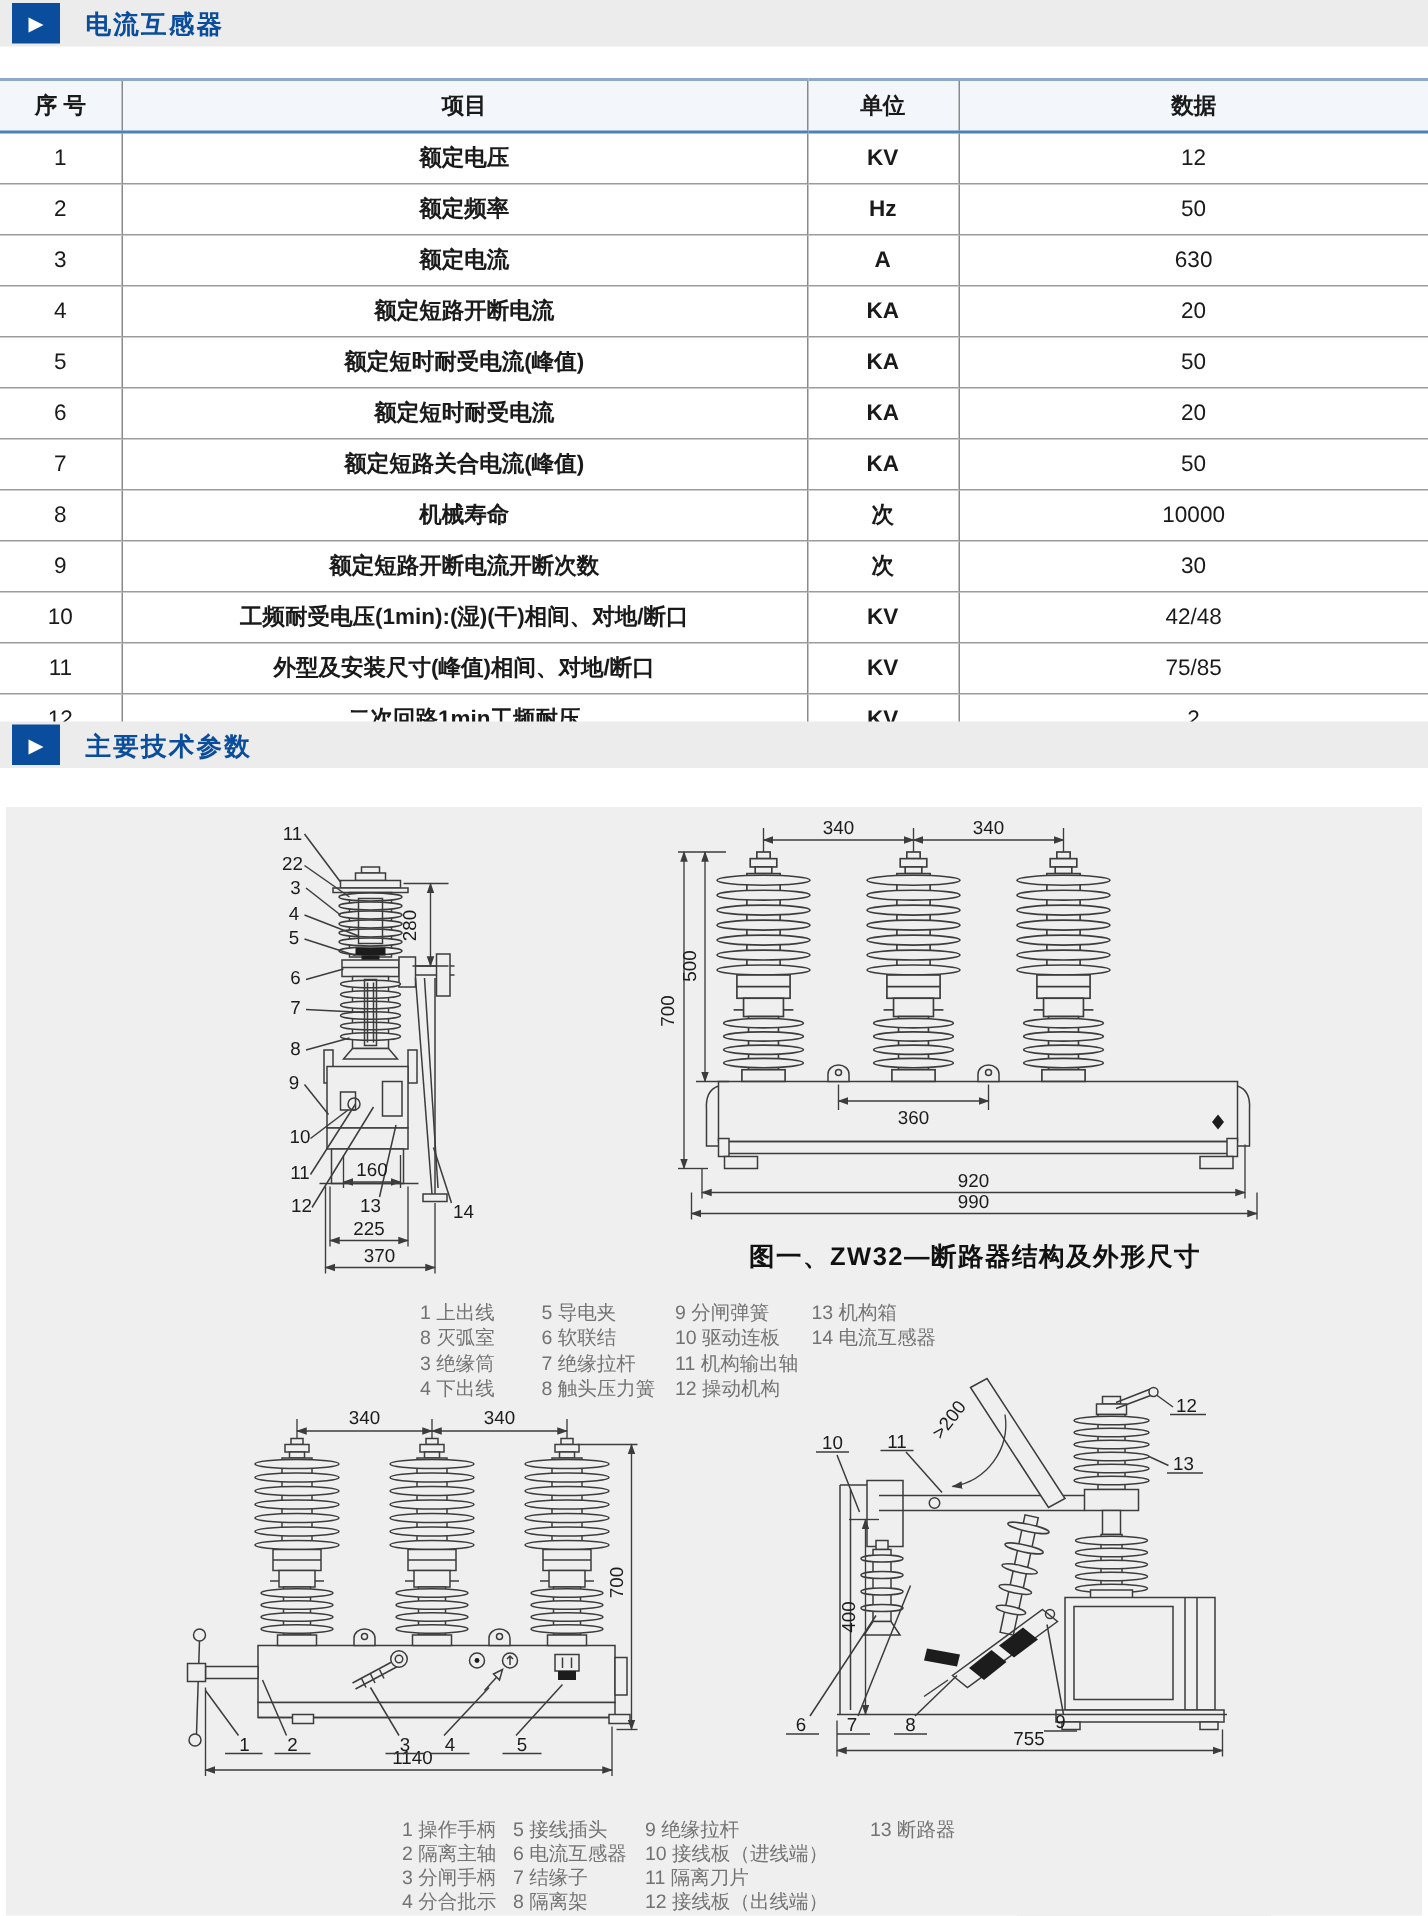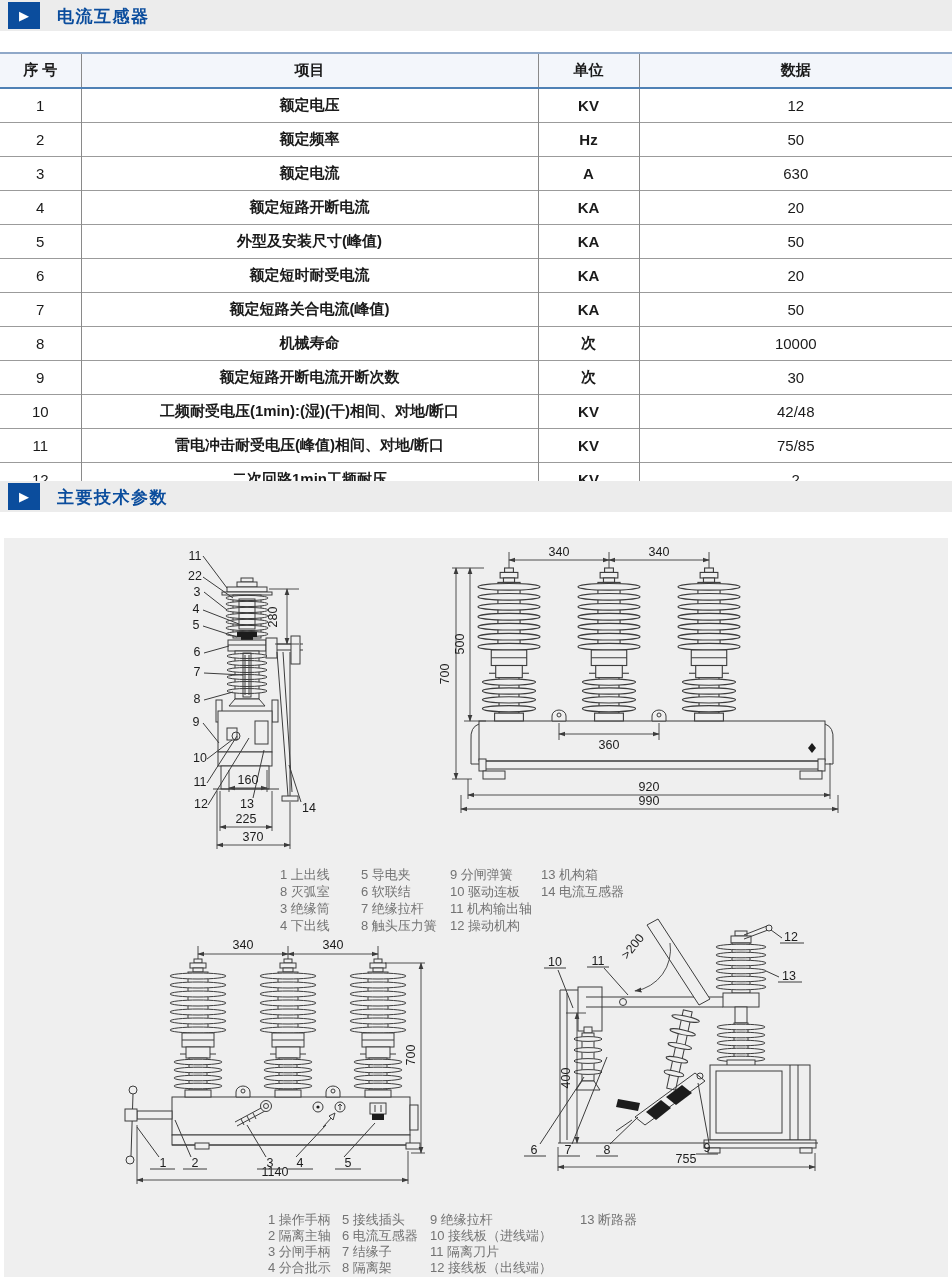--- a/index.html
+++ b/index.html
@@ -84,21 +84,21 @@
           <td class="vline">630</td>
         </tr>
     <tr>
           <td class="c-no">4</td>
           <td class="vline c-item">额定短路开断电流</td>
           <td class="vline c-unit">KA</td>
           <td class="vline">20</td>
         </tr>
     <tr>
           <td class="c-no">5</td>
-          <td class="vline c-item">外型及安装尺寸(峰值)</td>
+          <td class="vline c-item">额定短时耐受电流(峰值)</td>
           <td class="vline c-unit">KA</td>
           <td class="vline">50</td>
         </tr>
     <tr>
           <td class="c-no">6</td>
           <td class="vline c-item">额定短时耐受电流</td>
           <td class="vline c-unit">KA</td>
           <td class="vline">20</td>
         </tr>
     <tr>
@@ -120,21 +120,21 @@
           <td class="vline">30</td>
         </tr>
     <tr>
           <td class="c-no">10</td>
           <td class="vline c-item">工频耐受电压(1min):(湿)(干)相间、对地/断口</td>
           <td class="vline c-unit">KV</td>
           <td class="vline">42/48</td>
         </tr>
     <tr>
           <td class="c-no">11</td>
-          <td class="vline c-item">雷电冲击耐受电压(峰值)相间、对地/断口</td>
+          <td class="vline c-item">外型及安装尺寸(峰值)相间、对地/断口</td>
           <td class="vline c-unit">KV</td>
           <td class="vline">75/85</td>
         </tr>
     <tr>
           <td class="c-no">12</td>
           <td class="vline c-item">二次回路1min工频耐压</td>
           <td class="vline c-unit">KV</td>
           <td class="vline">2</td>
         </tr>
   </tbody>
@@ -355,20 +355,21 @@
       <line class="dm" x1="28" y1="247" x2="390" y2="247" marker-start="url(#a2)" marker-end="url(#a2)"></line>
       <text class="dt" x="209" y="243" text-anchor="middle">920</text>
 
       <line class="dm" x1="21" y1="247" x2="21" y2="265"></line>
         <line class="dm" x1="398" y1="247" x2="398" y2="265"></line>
       <line class="dm" x1="21" y1="261" x2="398" y2="261" marker-start="url(#a2)" marker-end="url(#a2)"></line>
       <text class="dt" x="209" y="257" text-anchor="middle">990</text>
     </g>
   </svg>
 
+  <div class="fig-caption">图一、ZW32—断路器结构及外形尺寸</div>
 
   <div class="lg" id="legend1">
     <span>1 上出线</span>
       <span>5 导电夹</span>
       <span>9 分闸弹簧</span>
       <span>13 机构箱</span>
     <span>8 灭弧室</span>
       <span>6 软联结</span>
       <span>10 驱动连板</span>
       <span>14 电流互感器</span>

